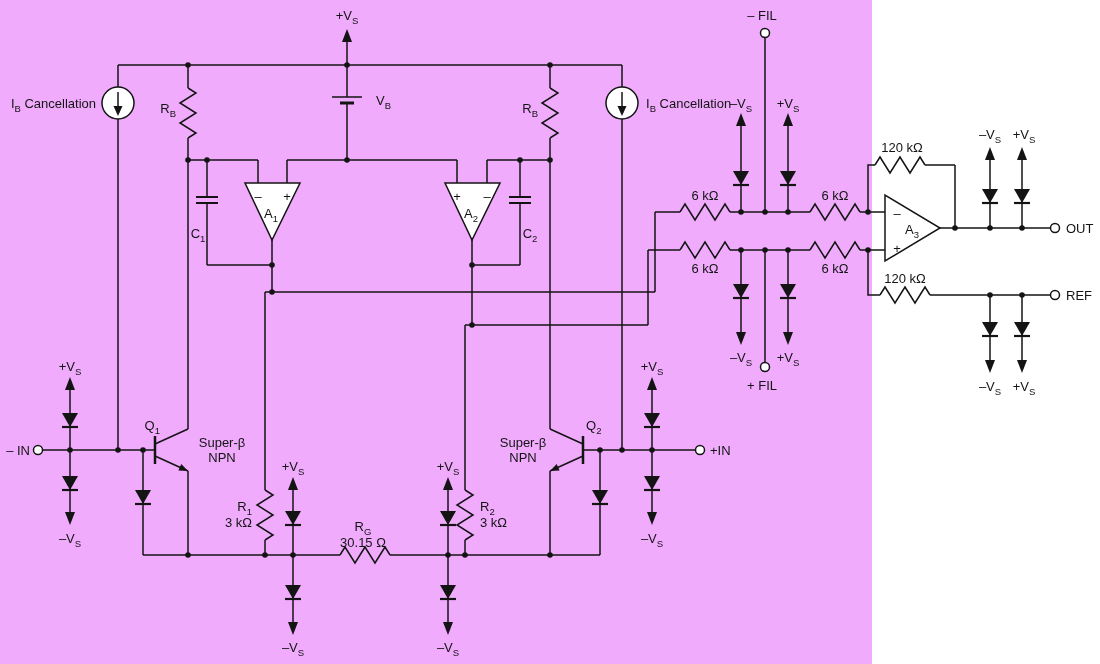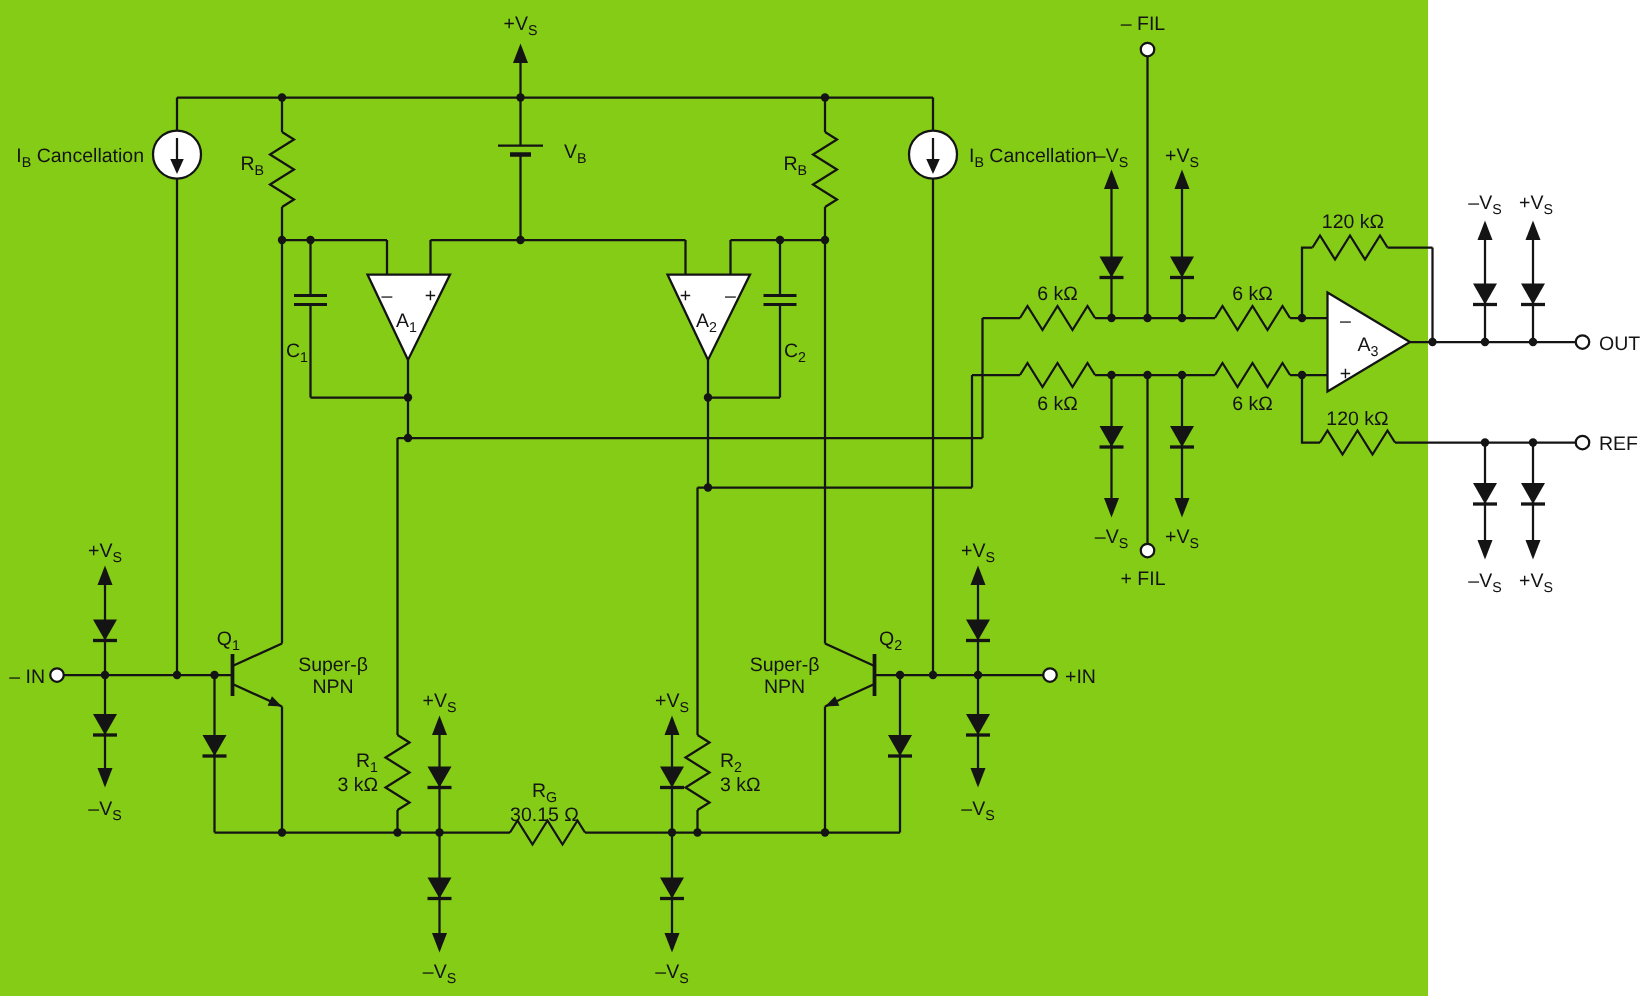--- a/index.html
+++ b/index.html
@@ -1,17 +1,17 @@
 <!DOCTYPE html>
 <html><head>
 <meta charset="utf-8">
 <title>Schematic</title>
 <style>
   html,body{margin:0;padding:0;background:#fff}
-  .canvas{width:952px;height:664px;position:relative;background:#84cc16}
+  .canvas{width:872px;height:664px;position:relative;background:#f0abfc}
   svg{display:block}
   .wire{stroke:#141414;stroke-width:1.5;fill:none}
   .sym{stroke:#141414;stroke-width:1.5;fill:none}
   .fillb{fill:#141414;stroke:none}
   .dot{fill:#141414}
   .term{fill:#fff;stroke:#141414;stroke-width:1.5}
   .opamp{fill:#fff;stroke:#141414;stroke-width:1.5}
   text{font-family:"Liberation Sans",sans-serif;font-size:13px;fill:#141414}
   .sub{font-size:9.5px}
   .mid{text-anchor:middle}

